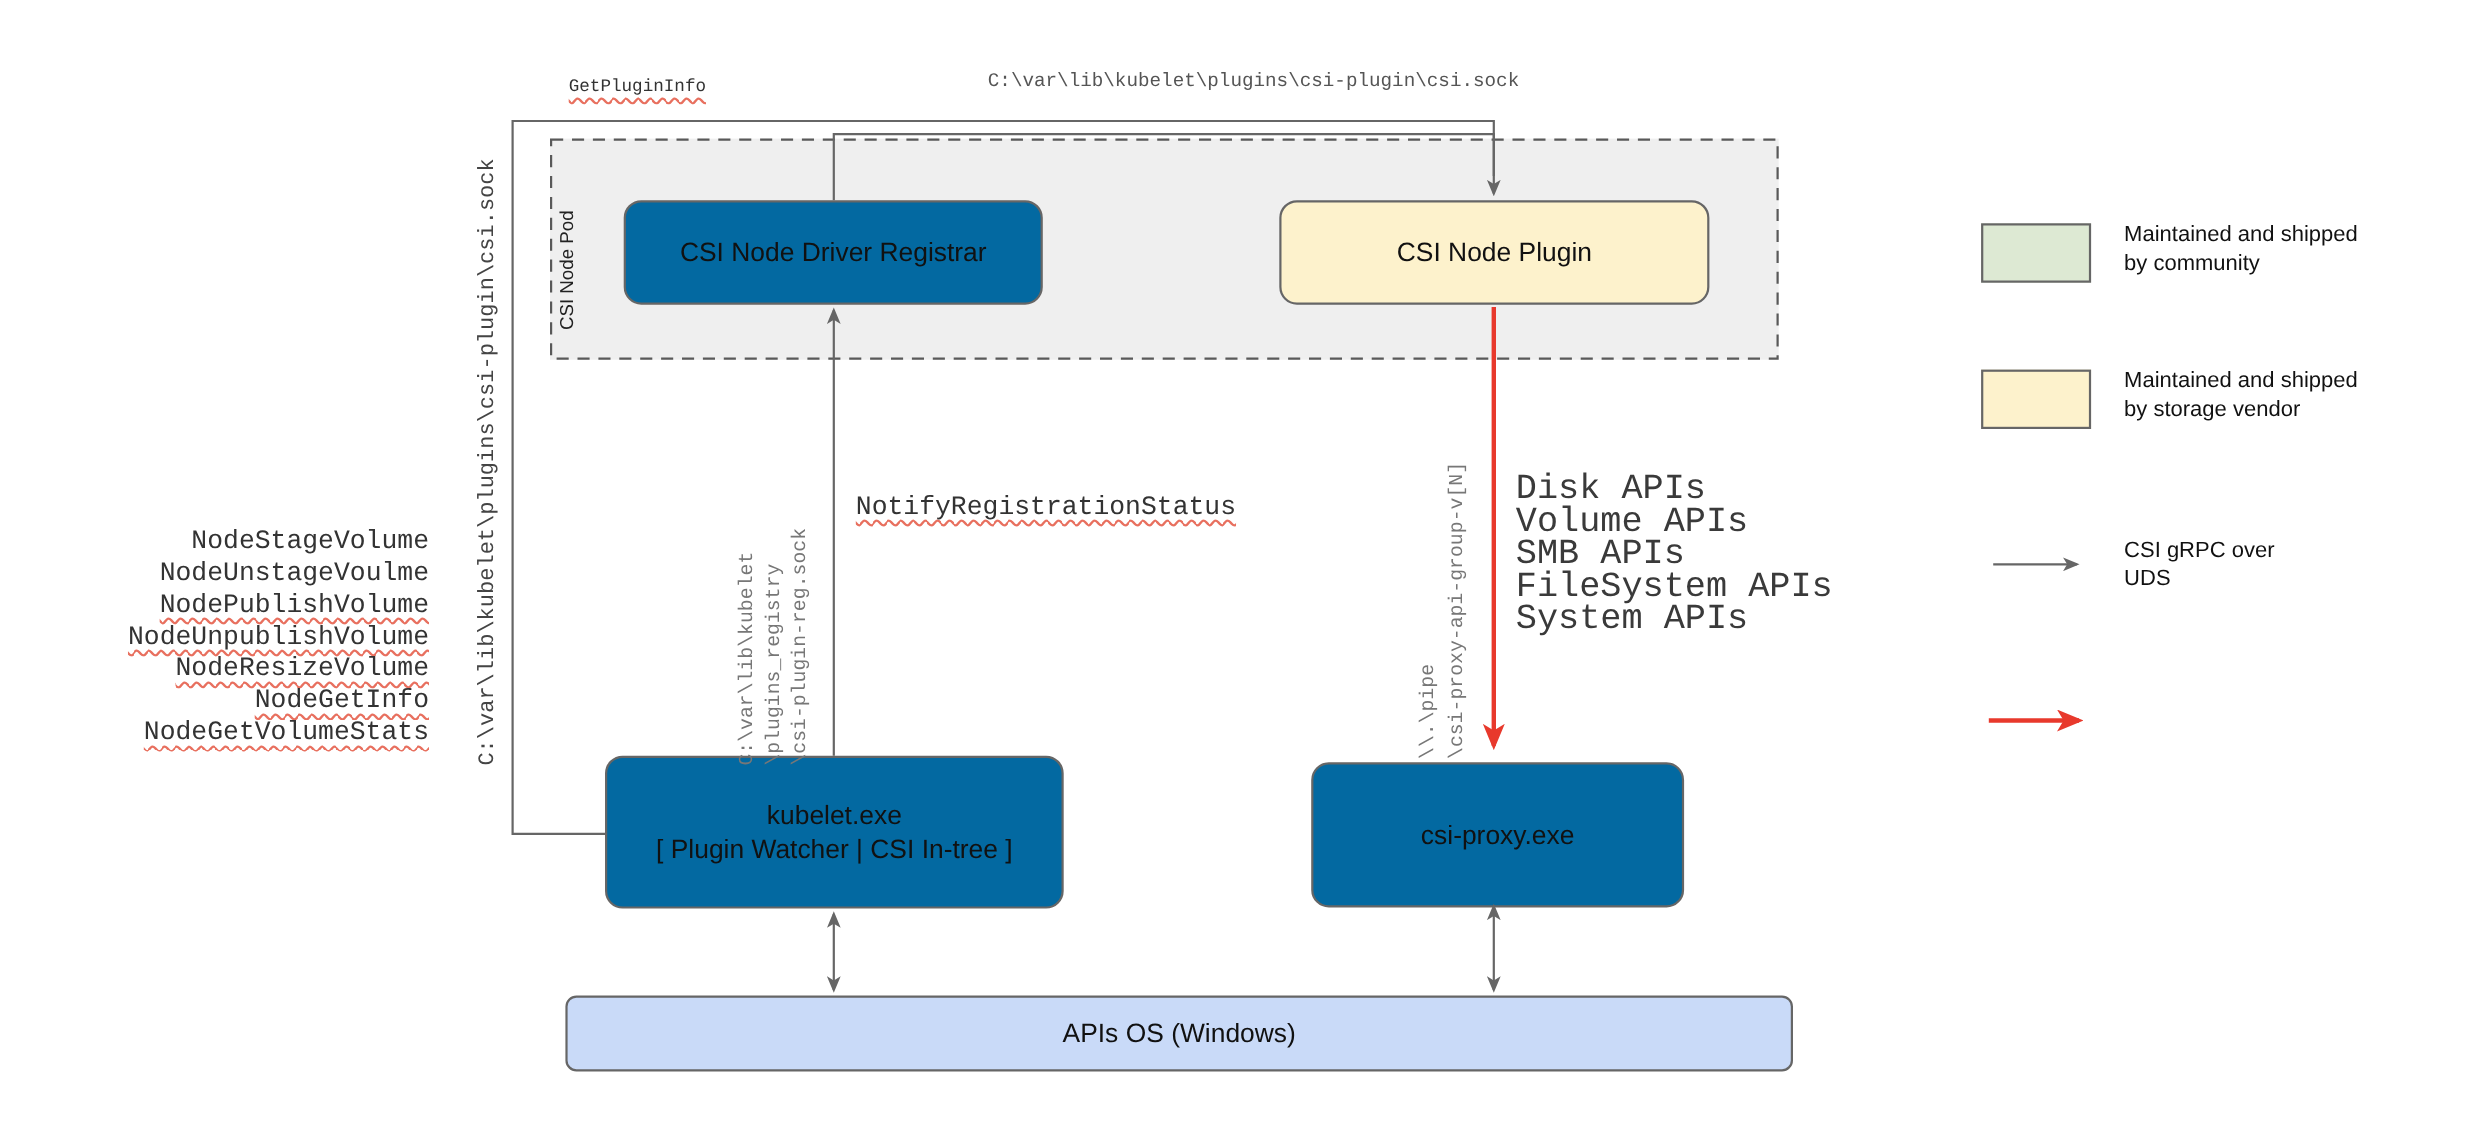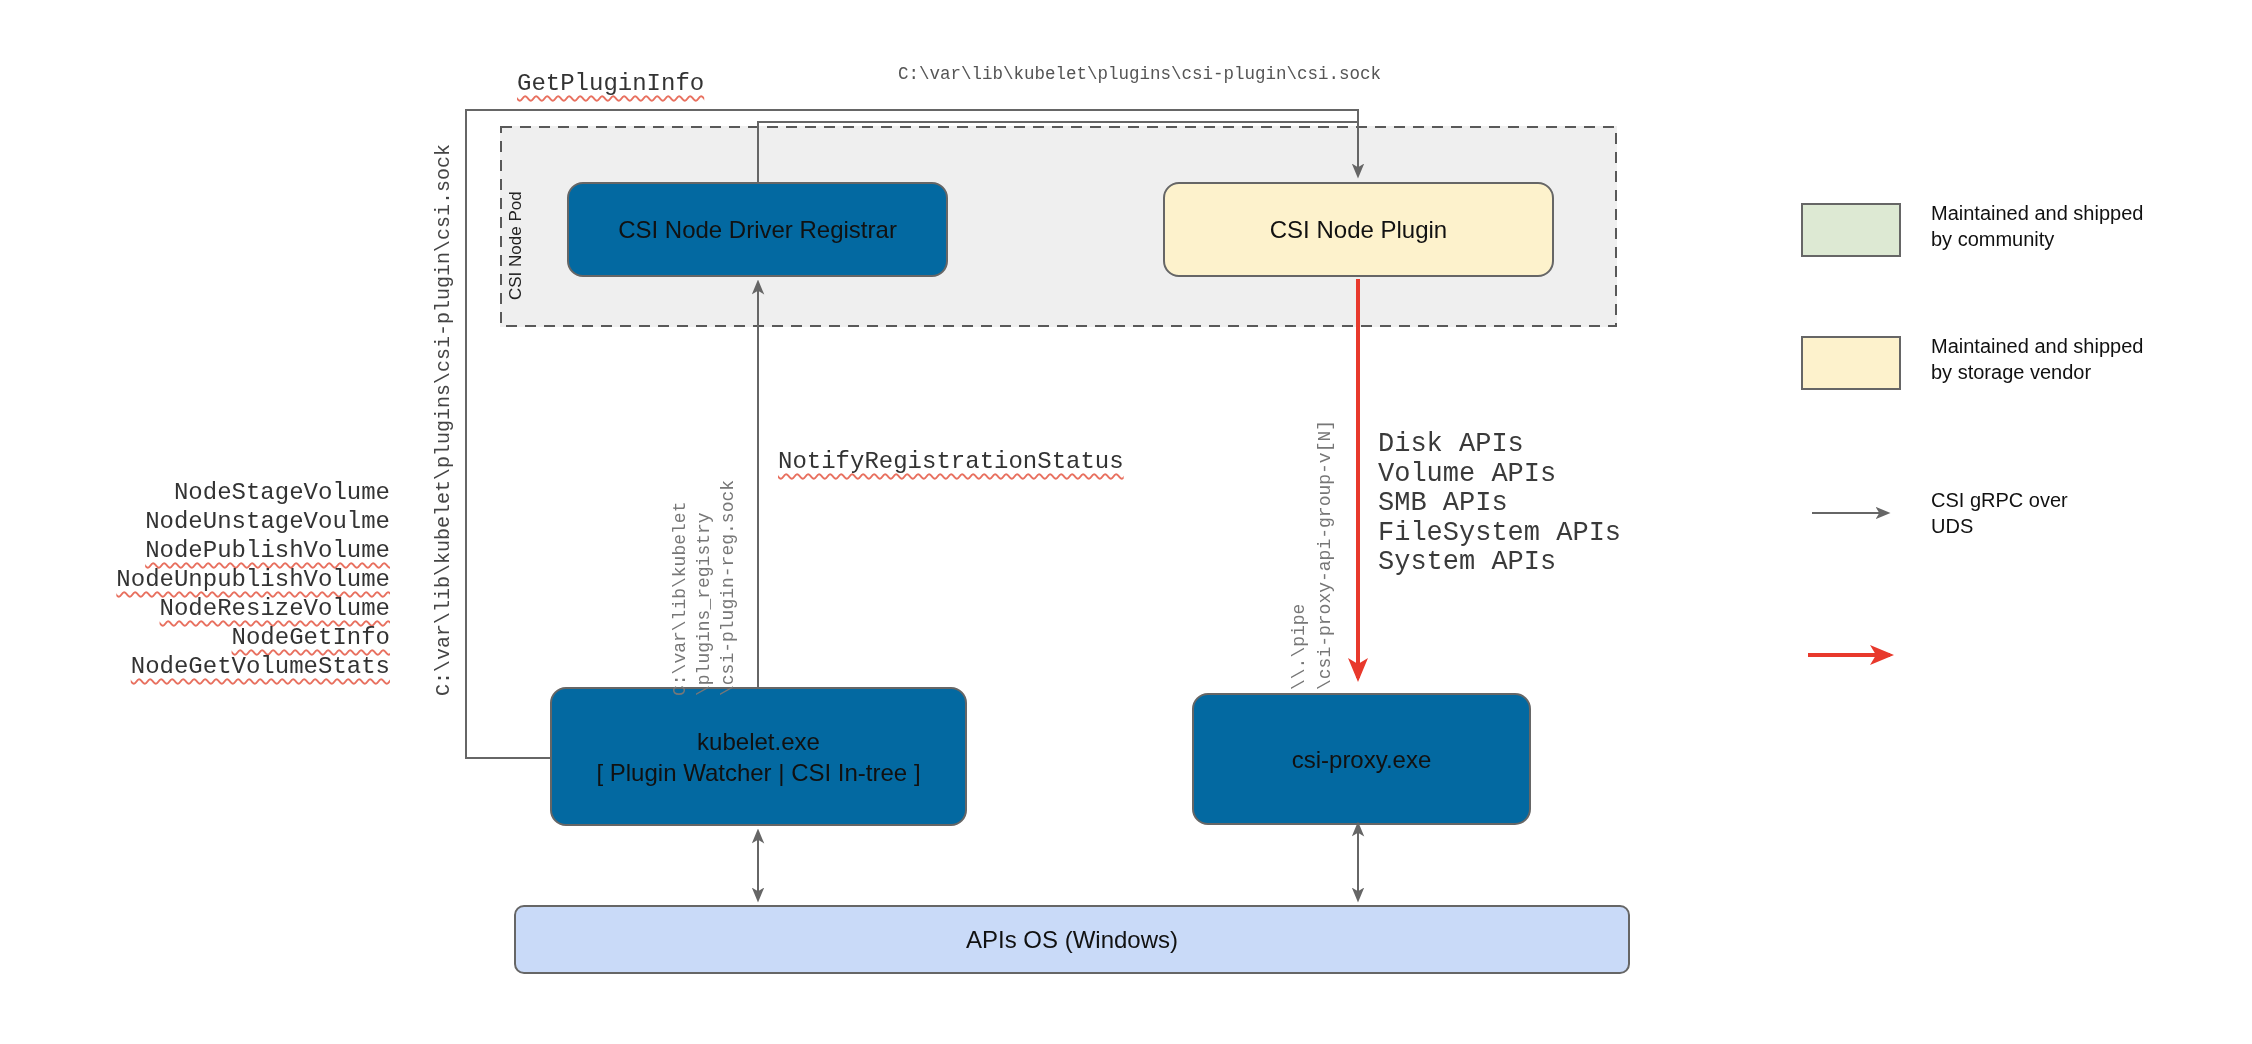--- a/index.html
+++ b/index.html
@@ -58,21 +58,21 @@
   </div>
 
   <div class="box rounded green" style="left:1192px; top:693px; width:339px; height:132px;">
     <div>csi-proxy.exe</div>
   </div>
 
   <div class="box blue" style="left:514px; top:905px; width:1116px; height:69px;">
     <div>APIs OS (Windows)</div>
   </div>
 
-  <div class="abs mono squiggle" style="left:517px; top:70px; font-size:24px; color:#333;">GetPluginInfo</div>
+  <div class="abs mono squiggle" style="left:517px; top:70px; font-size:16px; color:#333;">GetPluginInfo</div>
 
   <div class="abs mono" style="left:898px; top:64px; font-size:17.5px; color:#555;">C:\var\lib\kubelet\plugins\csi-plugin\csi.sock</div>
 
   <div class="abs vtext mono" style="left:432px; top:140px; height:556px; width:30px; font-size:20px; color:#444;">C:\var\lib\kubelet\plugins\csi-plugin\csi.sock</div>
 
   <div class="abs mono node-calls" style="font-size:24px;margin-top:46px;">
     <div>NodeStageVolume</div>
     <div>NodeUnstageVoulme</div>
     <div class="squiggle">NodePublishVolume</div>
     <div class="squiggle">NodeUnpublishVolume</div>
@@ -89,21 +89,21 @@
 
   <div class="abs mono" style="left:778px; top:446px; font-size:24px; line-height:31px; color:#333;">
     <div class="squiggle">NotifyRegistrationStatus</div>
   </div>
 
   <div class="abs vtext mono" style="left:1286px; top:385px; height:305px; width:54px; font-size:18px; line-height:26px; color:#777;">
     <div>\\.\pipe</div>
     <div>\csi-proxy-api-group-v[N]</div>
   </div>
 
-  <div class="abs mono apis" style="font-size:27px;">
+  <div class="abs mono apis" style="font-size:32px;">
     <div>Disk APIs</div>
     <div>Volume APIs</div>
     <div>SMB APIs</div>
     <div>FileSystem APIs</div>
     <div>System APIs</div>
   </div>
 
   <div class="swatch" style="left:1801px; top:203px; background:#dde9d3;"></div>
   <div class="abs legend-text" style="left:1931px; top:200px;">
     <div>Maintained and shipped</div>

